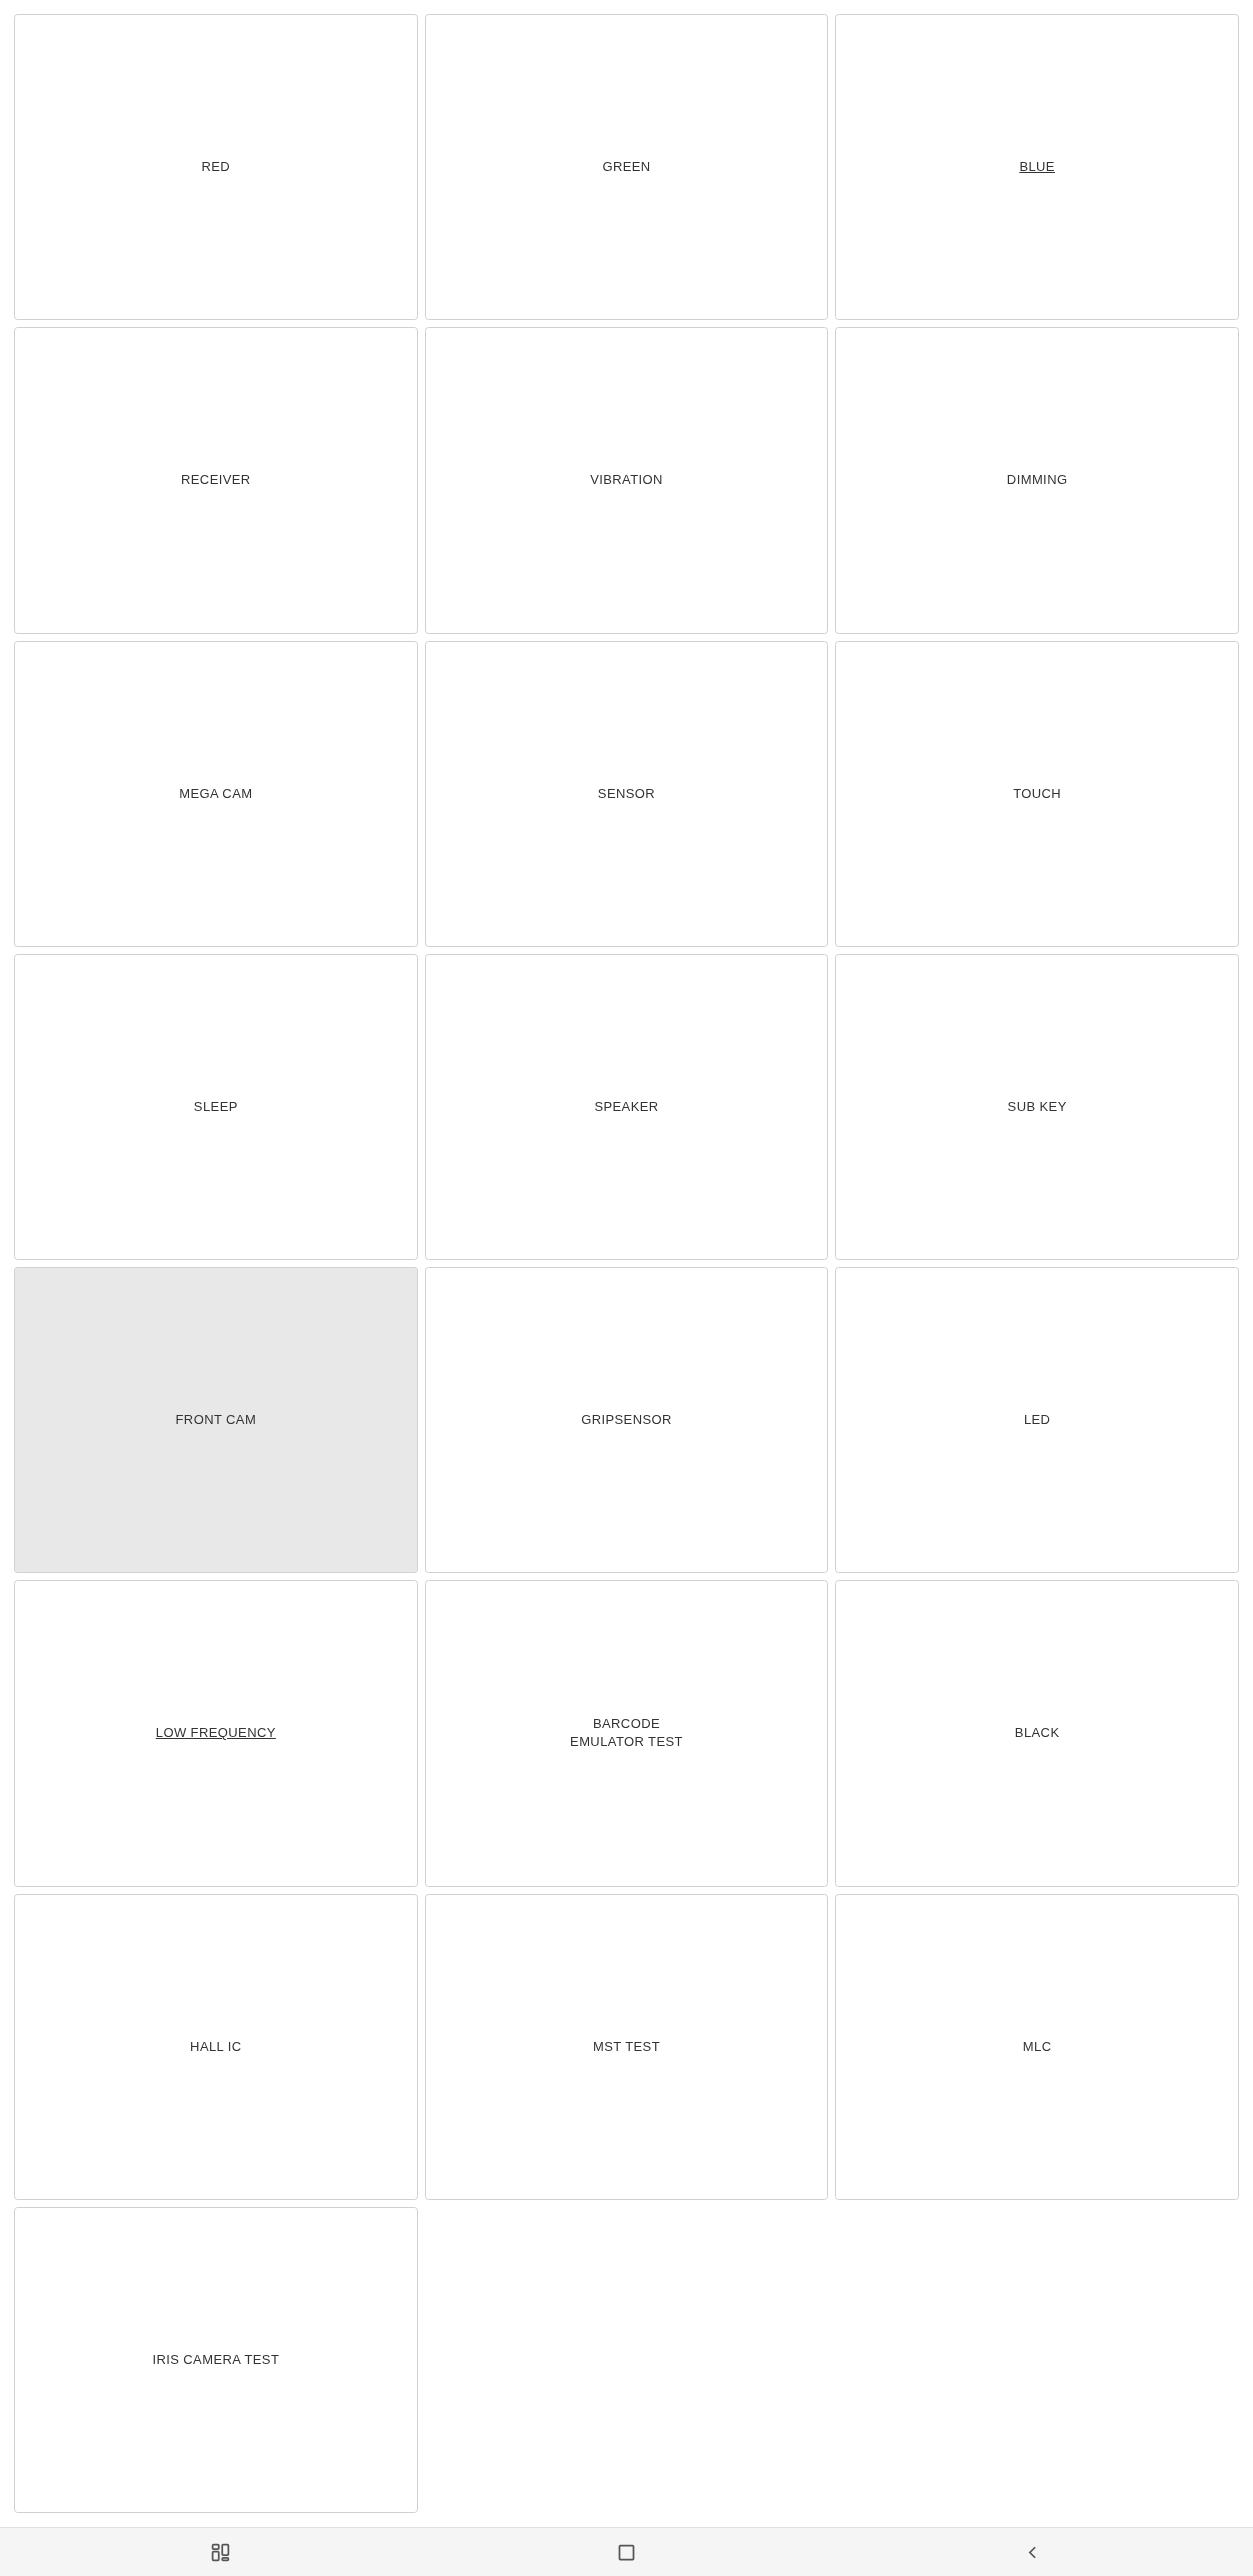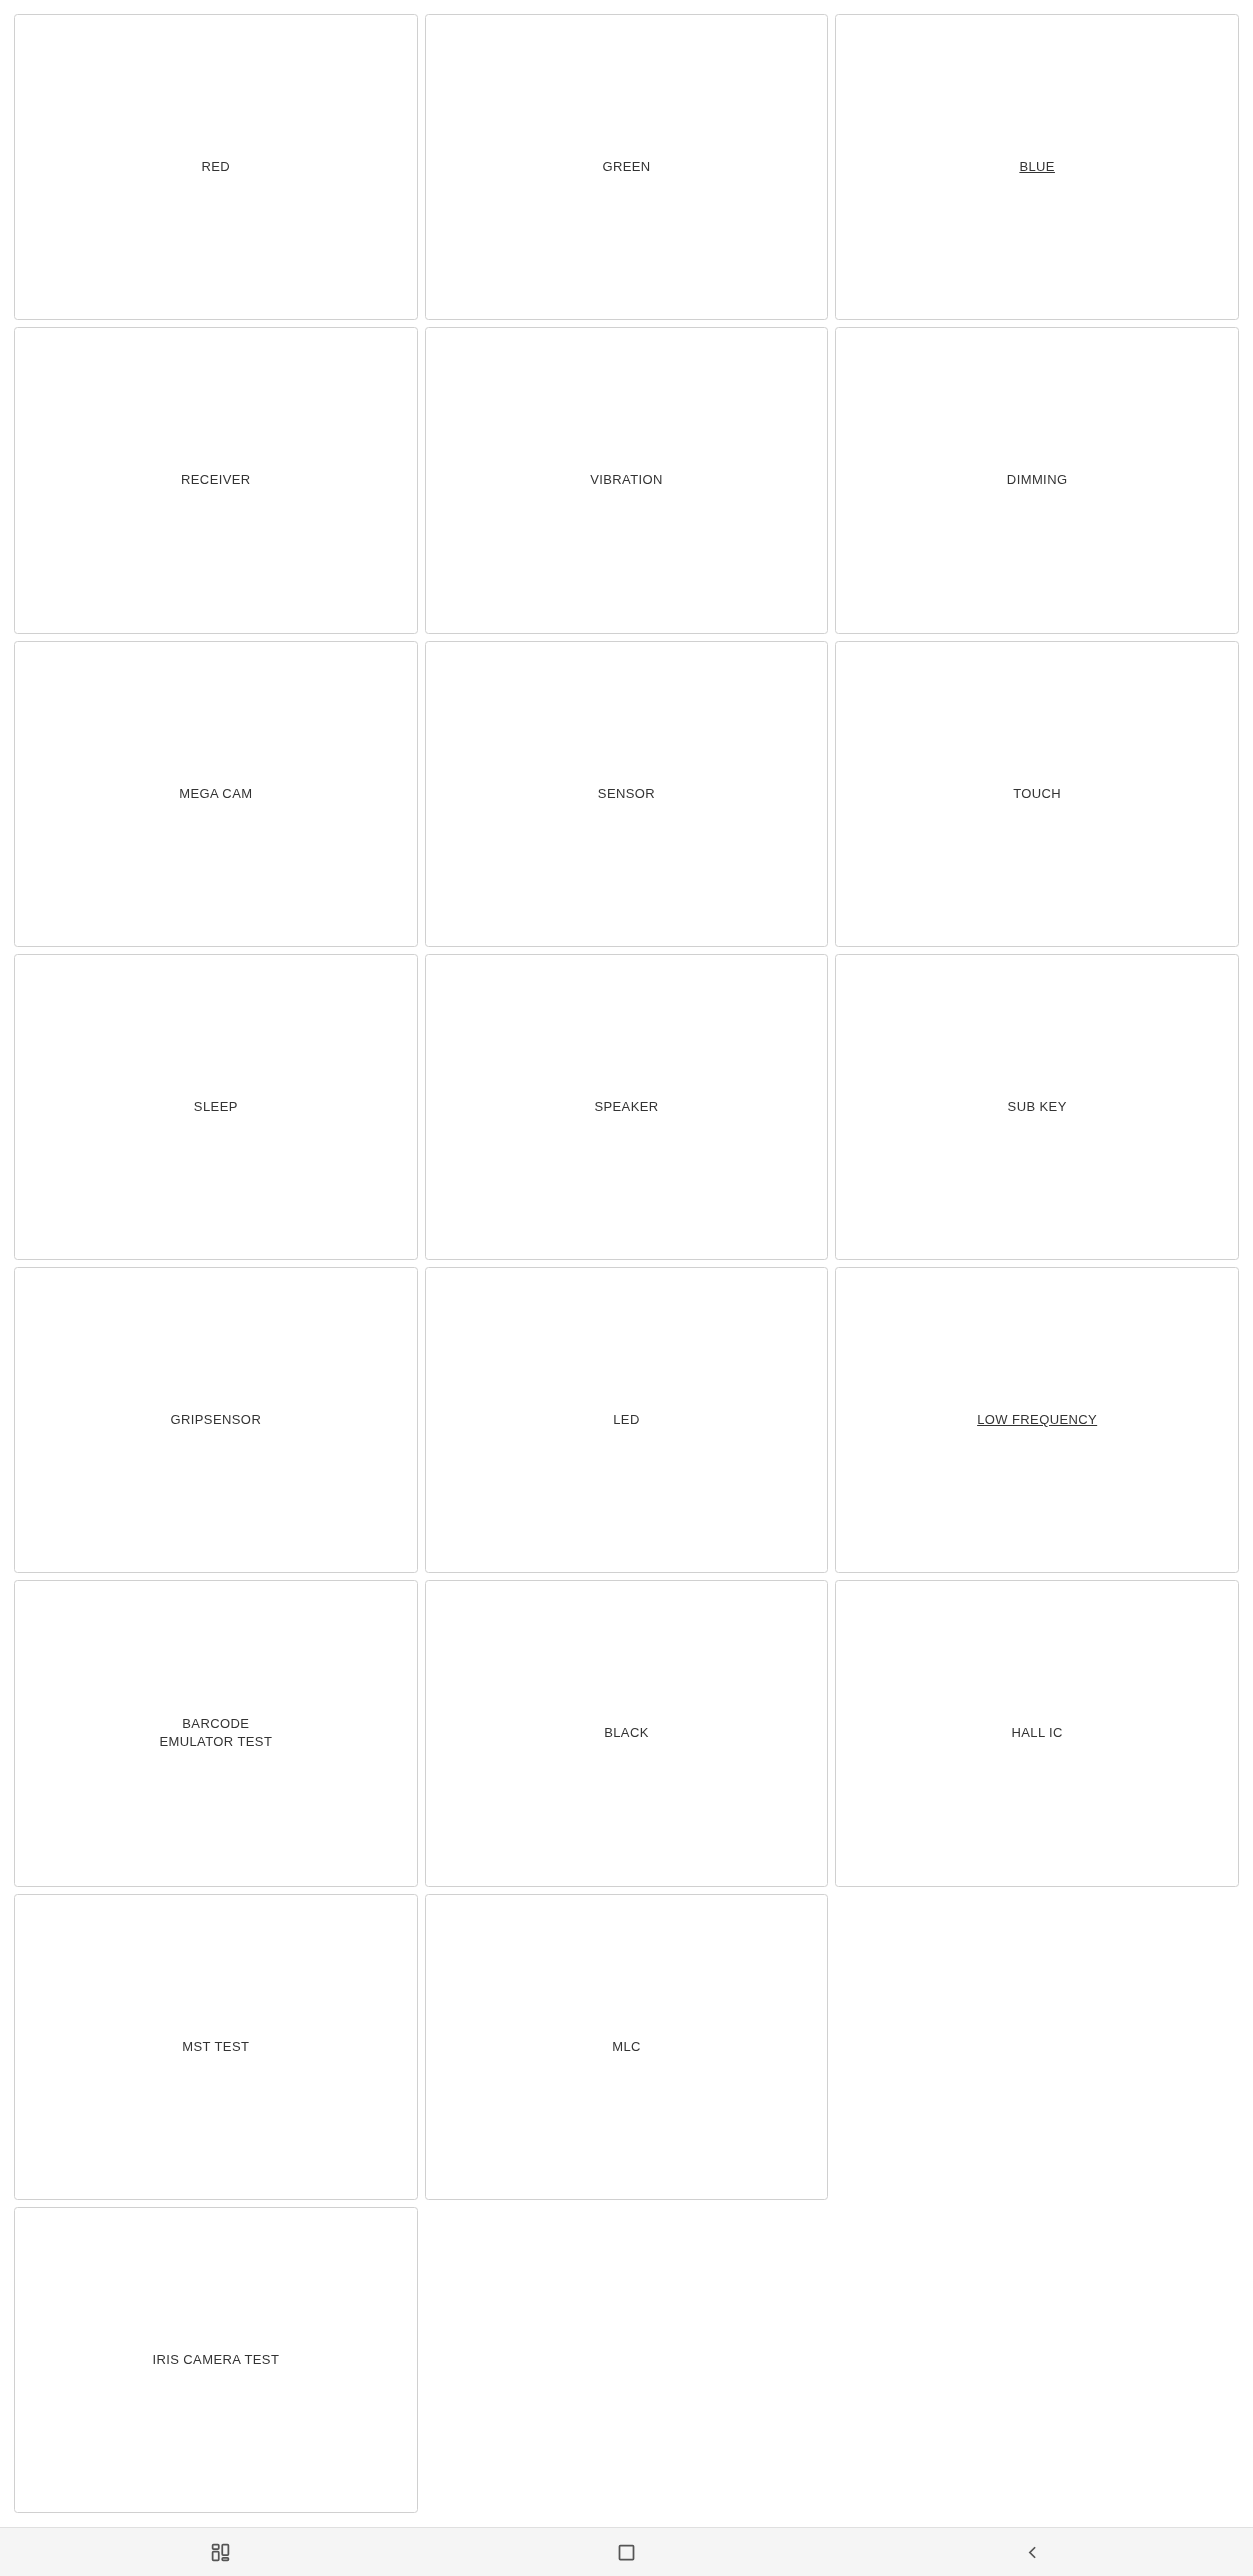--- a/index.html
+++ b/index.html
@@ -119,20 +119,23 @@
     </div>
     <div class="grid-item">
       <span style="white-space: pre-line;">SLEEP</span>
     </div>
     <div class="grid-item">
       <span style="white-space: pre-line;">SPEAKER</span>
     </div>
     <div class="grid-item">
       <span style="white-space: pre-line;">SUB KEY</span>
     </div>
+    <div class="grid-item highlighted">
+      <span style="white-space: pre-line;">FRONT CAM</span>
+    </div>
     <div class="grid-item">
       <span style="white-space: pre-line;">GRIPSENSOR</span>
     </div>
     <div class="grid-item">
       <span style="white-space: pre-line;">LED</span>
     </div>
     <div class="grid-item">
       <span style="white-space: pre-line; text-decoration: underline;">LOW FREQUENCY</span>
     </div>
     <div class="grid-item">

